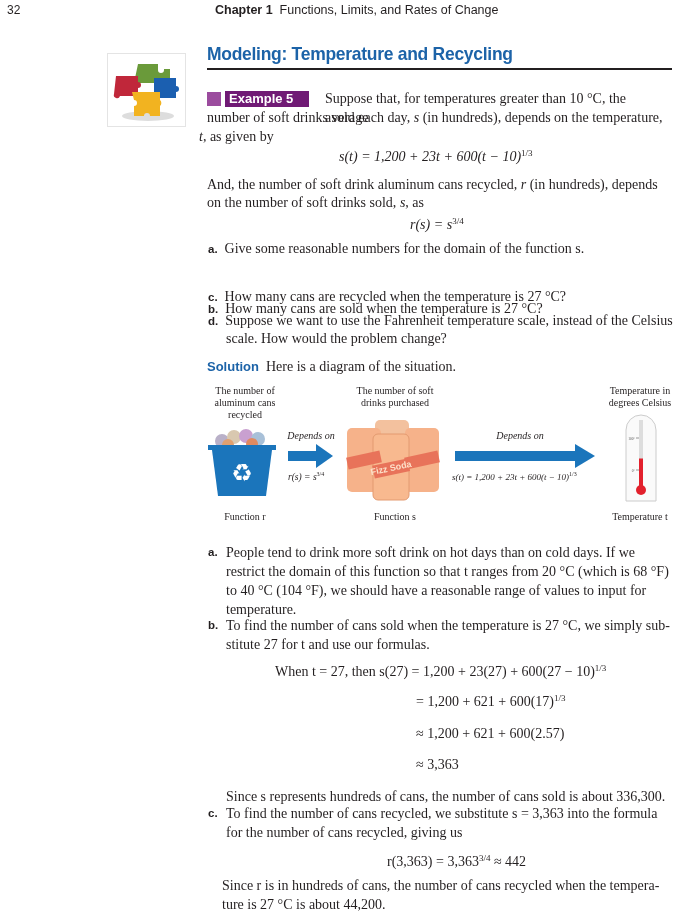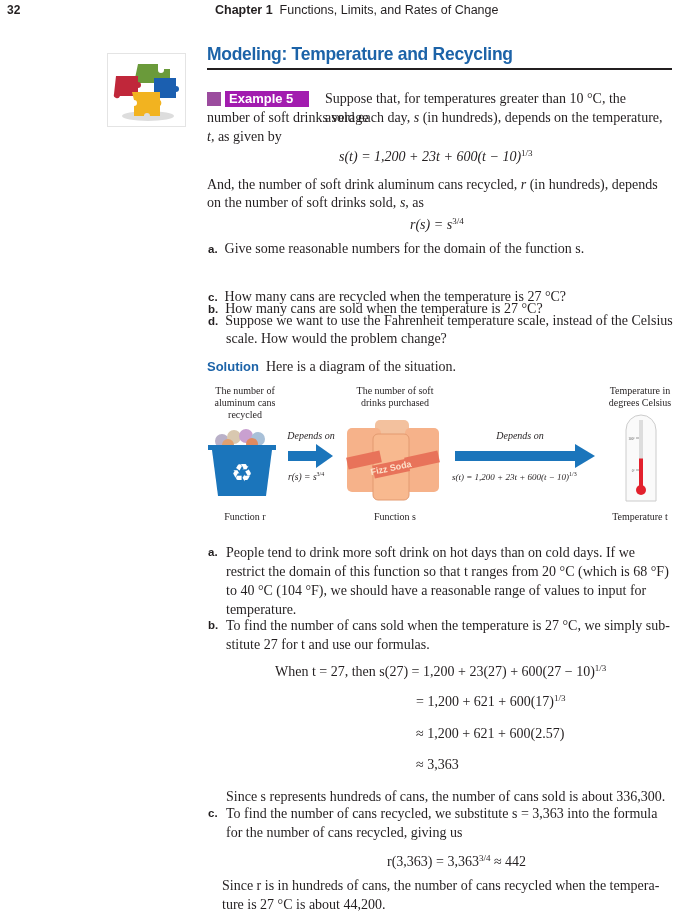--- a/index.html
+++ b/index.html
@@ -1,27 +1,27 @@
 <!DOCTYPE html>
 <html><head>
 <meta charset="utf-8">
 <style>
   html,body{margin:0;padding:0;background:#fff;}
   body{width:700px;height:913px;position:relative;overflow:hidden;font-family:"Liberation Serif",serif;color:#231f20;}
   .abs{position:absolute;}
   .sans{font-family:"Liberation Sans",sans-serif;}
-  .pagenum{left:7px;top:3px;font-size:12px;font-weight:bold;}
+  .pagenum{left:7px;top:3px;font-size:12px;font-weight:normal;}
   .running{left:207px;top:3px;font-size:12.5px;}
   .running b{font-weight:bold;margin-left:8px;}
   .puzzle{left:107px;top:53px;width:77px;height:72px;border:1px solid #e4e4e4;background:#fff;}
   .title{left:207px;top:43px;font-size:19px;font-weight:bold;color:#1c63a8;letter-spacing:-0.3px;transform:scaleX(0.92);transform-origin:left;}
   .rule{left:207px;top:68px;width:465px;height:2px;background:#231f20;}
   .p{font-size:14px;line-height:19px;}
   .ex-sq{left:207px;top:92px;width:14px;height:14px;background:#9b4c9e;}
-  .ex-lab{left:225px;top:91px;width:84px;height:16px;background:#a21caf;color:#fff;font-size:13px;font-weight:bold;line-height:16px;text-indent:4px;}
+  .ex-lab{left:225px;top:91px;width:84px;height:16px;background:#701a75;color:#fff;font-size:13px;font-weight:bold;line-height:16px;text-indent:4px;}
   .math{font-size:14px;}
   i{font-style:italic;}
   sup{font-size:9px;vertical-align:5px;line-height:0;}
   .li-mark{font-family:"Liberation Sans",sans-serif;font-weight:bold;font-size:11.5px;}
   .sol{color:#1c63a8;font-weight:bold;font-family:"Liberation Sans",sans-serif;font-size:13px;}
   .cap{font-size:10px;line-height:12px;text-align:center;}
   .just{text-align:justify;}
 </style>
 </head>
 <body>
@@ -42,21 +42,21 @@
   </svg>
 </div>
 
 <div class="abs title sans">Modeling: Temperature and Recycling</div>
 <div class="abs rule"></div>
 
 <div class="abs ex-sq"></div>
 <div class="abs ex-lab sans">Example 5</div>
 <div class="abs p" style="left:325px;top:89px;width:348px;">Suppose that, for temperatures greater than 10 °C, the average</div>
 <div class="abs p" style="left:207px;top:108px;width:466px;"><span>number of soft drinks sold each day, </span><i>s</i><span> (in hundreds), depends on the temperature,</span></div>
-<div class="abs p" style="left:207px;top:127px;text-align:center;"><i>t</i><span>, as given by</span></div>
+<div class="abs p" style="left:199px;top:127px;text-align:center;"><i>t</i><span>, as given by</span></div>
 
 <div class="abs math" style="left:339px;top:149px;"><i>s(t) = 1,200 + 23t + 600(t − 10)</i><sup>1/3</sup></div>
 
 <div class="abs p" style="left:207px;top:175px;width:466px;"><span>And, the number of soft drink aluminum cans recycled, </span><i>r</i><span> (in hundreds), depends</span></div>
 <div class="abs p" style="left:207px;top:193px;"><span>on the number of soft drinks sold, </span><i>s</i><span>, as</span></div>
 
 <div class="abs math" style="left:410px;top:217px;text-align:center;"><i>r(s) = s</i><sup>3/4</sup></div>
 
 <div class="abs p" style="left:208px;top:239px;"><span class="li-mark">a.</span>&nbsp; <span>Give some reasonable numbers for the domain of the function s.</span></div>
 <div class="abs p" style="left:208px;top:263px;margin-top:36px;"><span class="li-mark">b.</span>&nbsp; <span>How many cans are sold when the temperature is 27 °C?</span></div>

